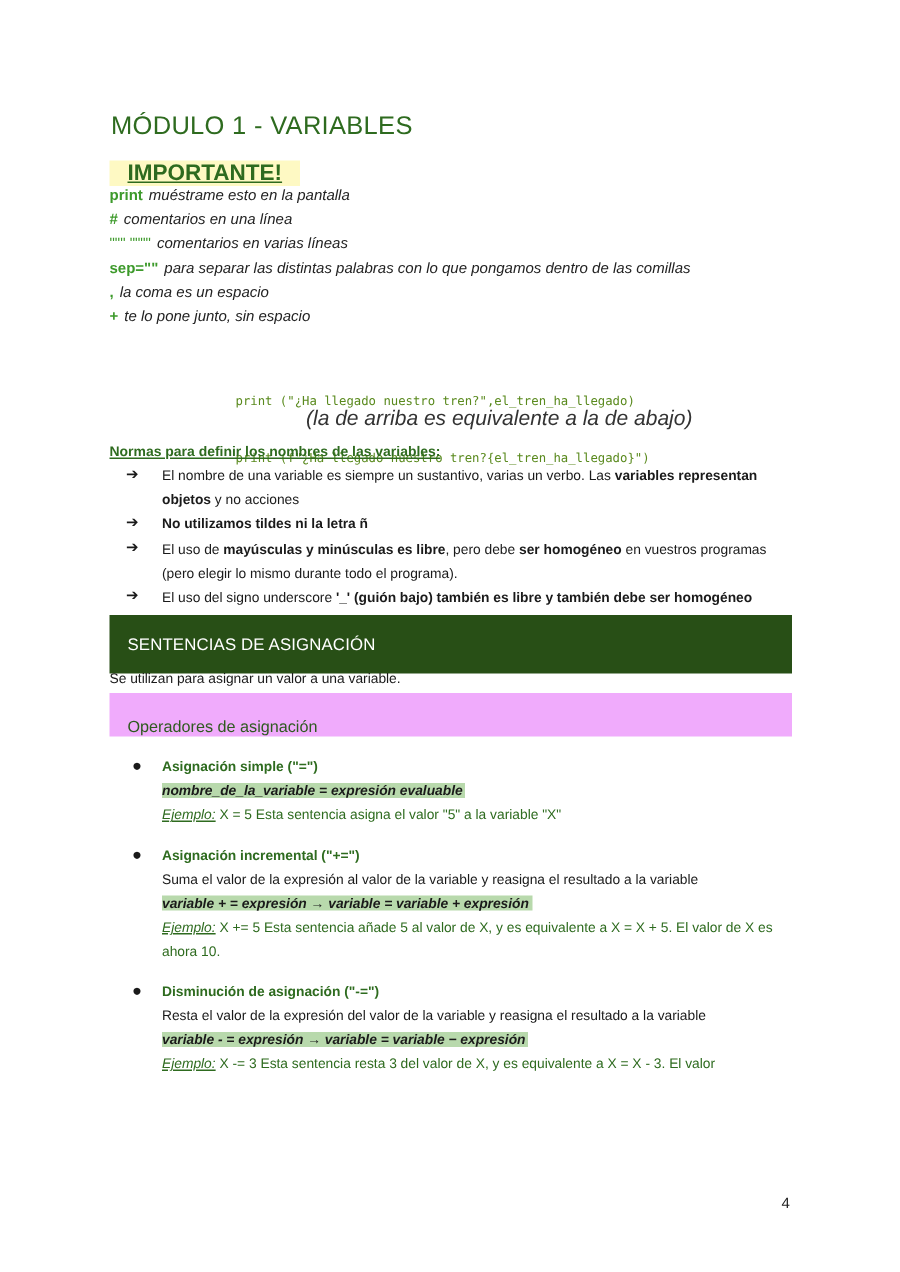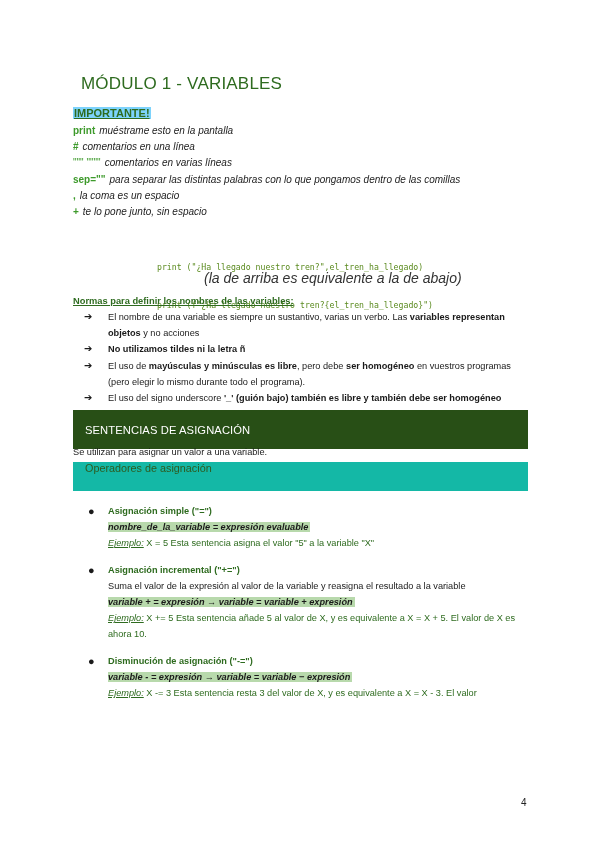--- a/index.html
+++ b/index.html
@@ -16,36 +16,36 @@
       color: #1a1a1a;
     }
     .page {
       position: absolute;
       left: 0; top: 0;
       width: 600px; height: 848px;
       background: #fff;
     }
     .title {
       position: absolute;
-      left: 81px; top: 74px;
+      left: 74px; top: 74px;
       font-size: 17px;
       color: #2e6b1f;
       letter-spacing: 0.2px;
       font-weight: normal;
       margin: 0;
     }
     .important {
       position: absolute;
       left: 73px; top: 107px;
-      font-size: 11px;
+      font-size: 15px;
       font-weight: bold;
       color: #2e6b1f;
       text-decoration: underline;
-      background: #7dd3fc;
-      padding: 0 1px;
+      background: #fef9c3;
+      padding: 0 12px;
     }
     .kw-list {
       position: absolute;
       left: 73px; top: 123px;
       font-size: 10px;
       line-height: 16.2px;
     }
     .kw-row { white-space: nowrap; }
     .kw {
       color: #3d9a2b;
@@ -118,25 +118,25 @@
     }
     .intro {
       position: absolute;
       left: 73px; top: 447px;
       font-size: 9.2px;
     }
     .subbar {
       position: absolute;
       left: 73px; top: 462px;
       width: 455px; height: 29px;
-      background: #14b8a6;
+      background: #f0abfc;
       box-sizing: border-box;
       padding-left: 12px;
       display: flex;
-      align-items: flex-start;
+      align-items: flex-end;
     }
     .subbar-text {
       color: #2e5a1f;
       font-size: 10.8px;
     }
     .ops {
       position: absolute;
       left: 88px; top: 503px;
       width: 450px;
       font-size: 9.2px;
@@ -268,20 +268,23 @@
       <div class="example">
         <span class="ex-label">Ejemplo:</span><span class="ex-text"> X += 5  Esta sentencia añade 5 al valor de X, y es equivalente a X = X + 5. El valor de X es ahora 10.</span>
       </div>
     </div>
 
     <div class="gap"></div>
 
     <div class="op">
       <span class="bullet">●</span>
       <div class="op-title">Disminución de asignación ("-=")</div>
+      <div>
+        <span>Resta el valor de la expresión del valor de la variable y reasigna el resultado a la variable</span>
+      </div>
       <div><span class="highlight">variable - = expresión →  variable = variable − expresión</span></div>
       <div class="example">
         <span class="ex-label">Ejemplo:</span><span class="ex-text"> X -= 3  Esta sentencia resta 3 del valor de X, y es equivalente a X = X - 3. El valor</span>
       </div>
     </div>
   </div>
 
   <div class="page-number">4</div>
 </div>
 

